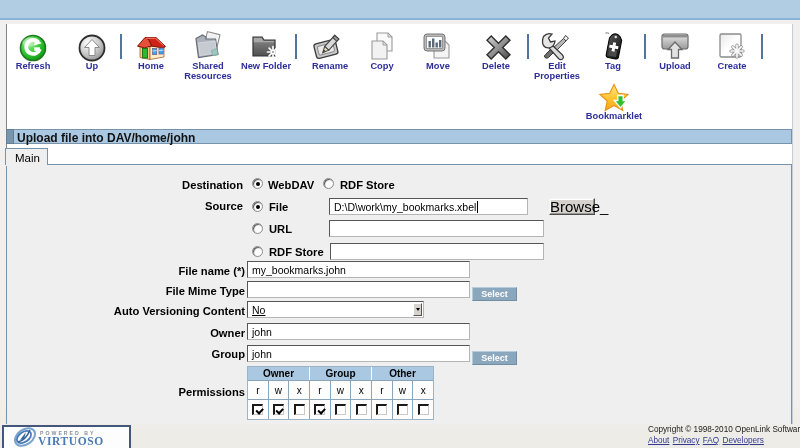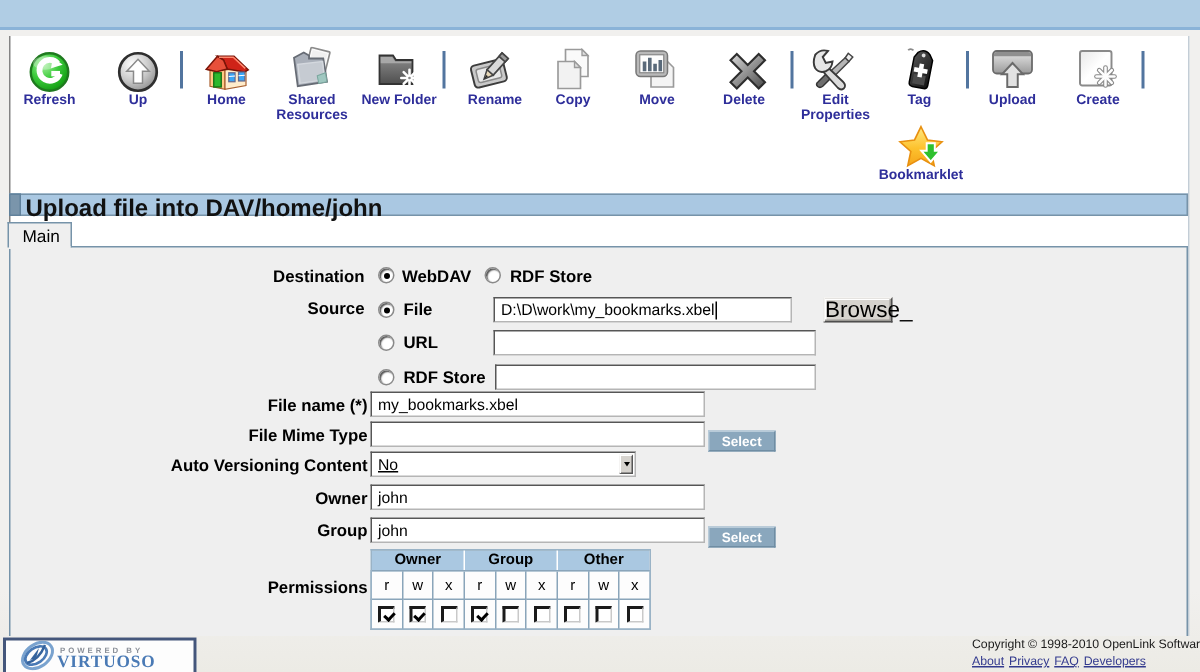--- a/index.html
+++ b/index.html
@@ -9,21 +9,21 @@
 
 #topbar { left:0; top:0; width:800px; height:20px; background:#b0cde4; border-bottom:2px solid #8ab3d8; }
 
 #content { left:6px; top:24px; width:787px; height:400px; background:#ffffff; border-left:1px solid #848484; border-right:1px solid #c3cdd6; }
 
 .tlab { position:absolute; color:#2e2e9a; font-weight:bold; font-size:9.3px; text-align:center; line-height:10px; white-space:nowrap; transform:translateX(-50%); }
 .sep { position:absolute; width:2px; height:25px; top:34px; background:#52759f; }
 
 #hbar { left:6px; top:129px; width:786px; height:15px; background:#aac8e2; border:1px solid #7693a9; }
 #hsq { left:6px; top:129px; width:8px; height:15px; background:#7a95ab; border:1px solid #61819b; }
-#htxt { left:17px; top:131px; font-size:16px; font-weight:bold; color:#111; }
+#htxt { left:17px; top:131px; font-size:12px; font-weight:bold; color:#111; }
 
 #panel { left:6px; top:164px; width:786px; height:260px; background:#efefef; border-left:1px solid #7693a9; border-right:1px solid #7693a9; border-top:1px solid #7693a9; }
 #tab { left:5px; top:148px; width:43px; height:17px; background:#efefef; border:1px solid #7693a9; border-bottom:none; z-index:5; font-size:11.5px; color:#000; padding-left:9px; padding-top:3px; }
 #tabmask { left:6px; top:164px; width:41px; height:2px; background:#efefef; z-index:6; }
 
 .flab { position:absolute; font-weight:bold; font-size:11.2px; color:#000; white-space:nowrap; }
 .inp { position:absolute; background:#fff; border-style:solid; border-width:1px; border-color:#565656 #b5b5b5 #b5b5b5 #565656; font-size:10.5px; color:#000; padding:2px 2px 0 4px; line-height:12px; white-space:nowrap; overflow:hidden; }
 .radio { position:absolute; width:11px; height:11px; border-radius:50%; background:#fff; border:1px solid #8a8a8a; box-shadow:inset 1px 1px 1px #555; }
 .radio.on:after { content:""; position:absolute; left:2.5px; top:2.5px; width:4.5px; height:4.5px; border-radius:50%; background:#000; }
 .selbtn { position:absolute; width:45px; height:14px; background:#8aa7bd; border:1px solid; border-color:#b8cbd9 #6f8da3 #6f8da3 #b8cbd9; color:#fff; font-weight:bold; font-size:9px; text-align:center; line-height:12px; }
@@ -271,21 +271,21 @@
 
 <div class="radio" style="left:252px; top:223px"></div>
 <div class="flab" style="left:269px; top:223px">URL</div>
 <div class="inp" style="left:329px; top:220px; width:215px; height:17px;"></div>
 
 <div class="radio" style="left:252px; top:246px"></div>
 <div class="flab" style="left:269px; top:246px">RDF Store</div>
 <div class="inp" style="left:330px; top:243px; width:214px; height:17px;"></div>
 
 <div class="flab" style="right:555px; top:265px;">File name (*)</div>
-<div class="inp" style="left:247px; top:261px; width:223px; height:17px;">my_bookmarks.xbel</div>
+<div class="inp" style="left:247px; top:261px; width:223px; height:17px;">my_bookmarks.john</div>
 
 <div class="flab" style="right:555px; top:285px;">File Mime Type</div>
 <div class="inp" style="left:247px; top:281px; width:223px; height:17px;"></div>
 <div class="selbtn" style="left:472px; top:287px;">Select</div>
 
 <div class="flab" style="right:555px; top:305px;">Auto Versioning Content</div>
 <div class="inp" style="left:247px; top:301px; width:177px; height:17px;text-decoration:underline;">No</div>
 <div style="position:absolute; left:413px; top:303px; width:9px; height:13px; background:#d6d3ce; border:1px solid; border-color:#fff #555 #555 #fff;">
     <div style="width:0;height:0;border:2.5px solid transparent;border-top:3.5px solid #000;margin:4px auto 0;"></div>
   </div>

